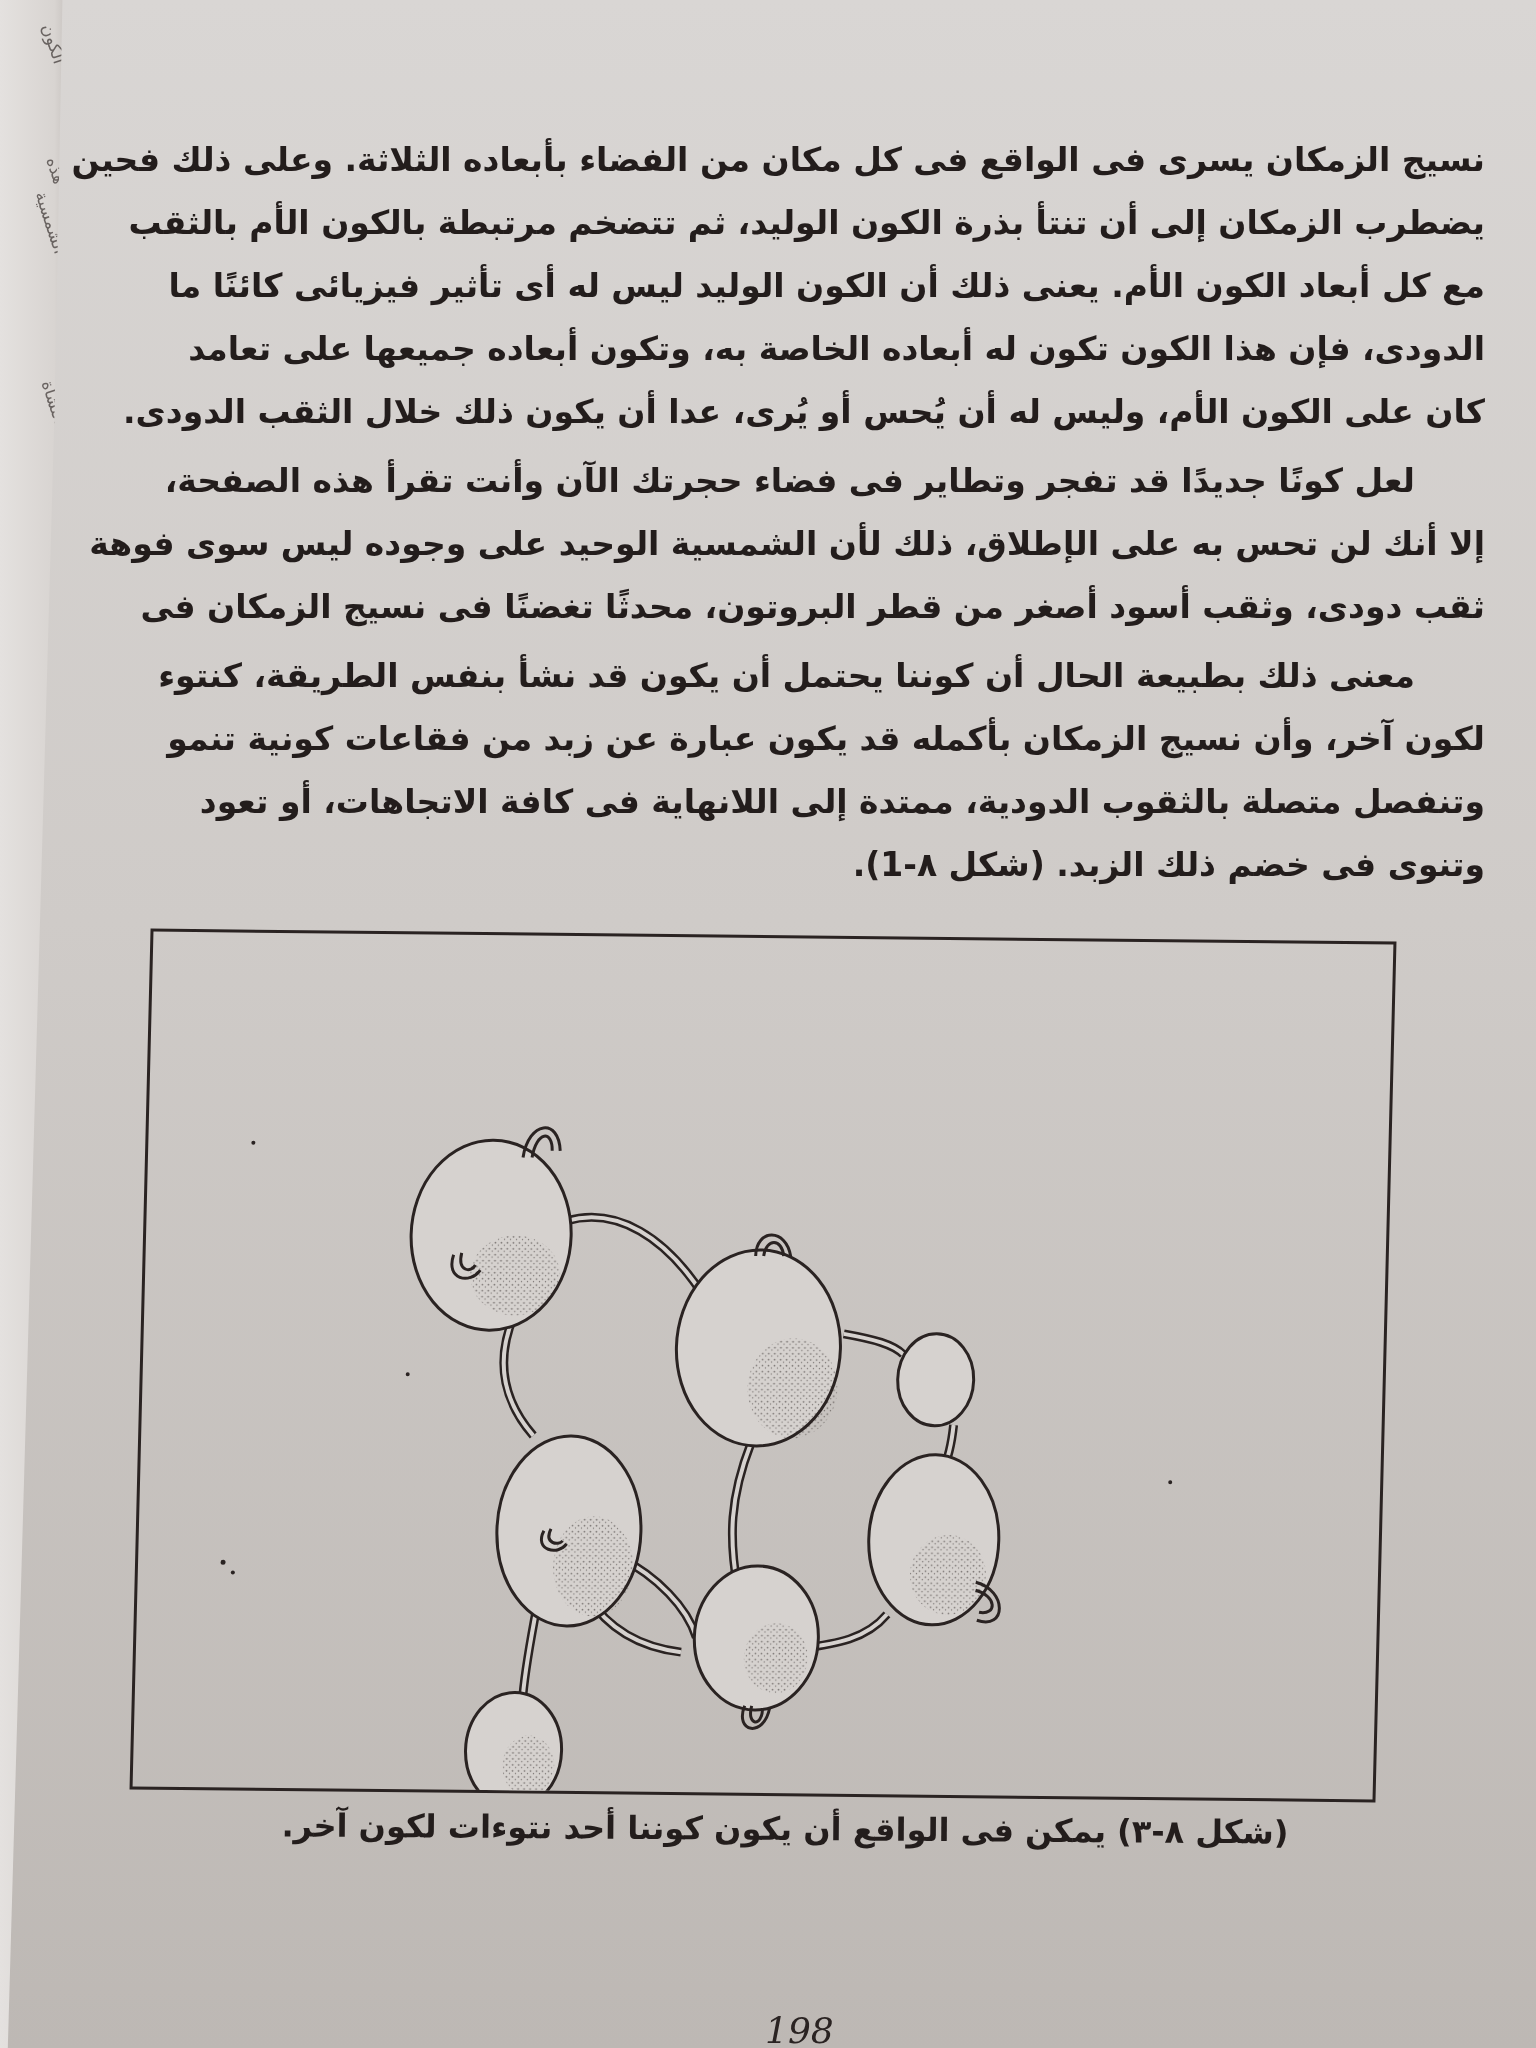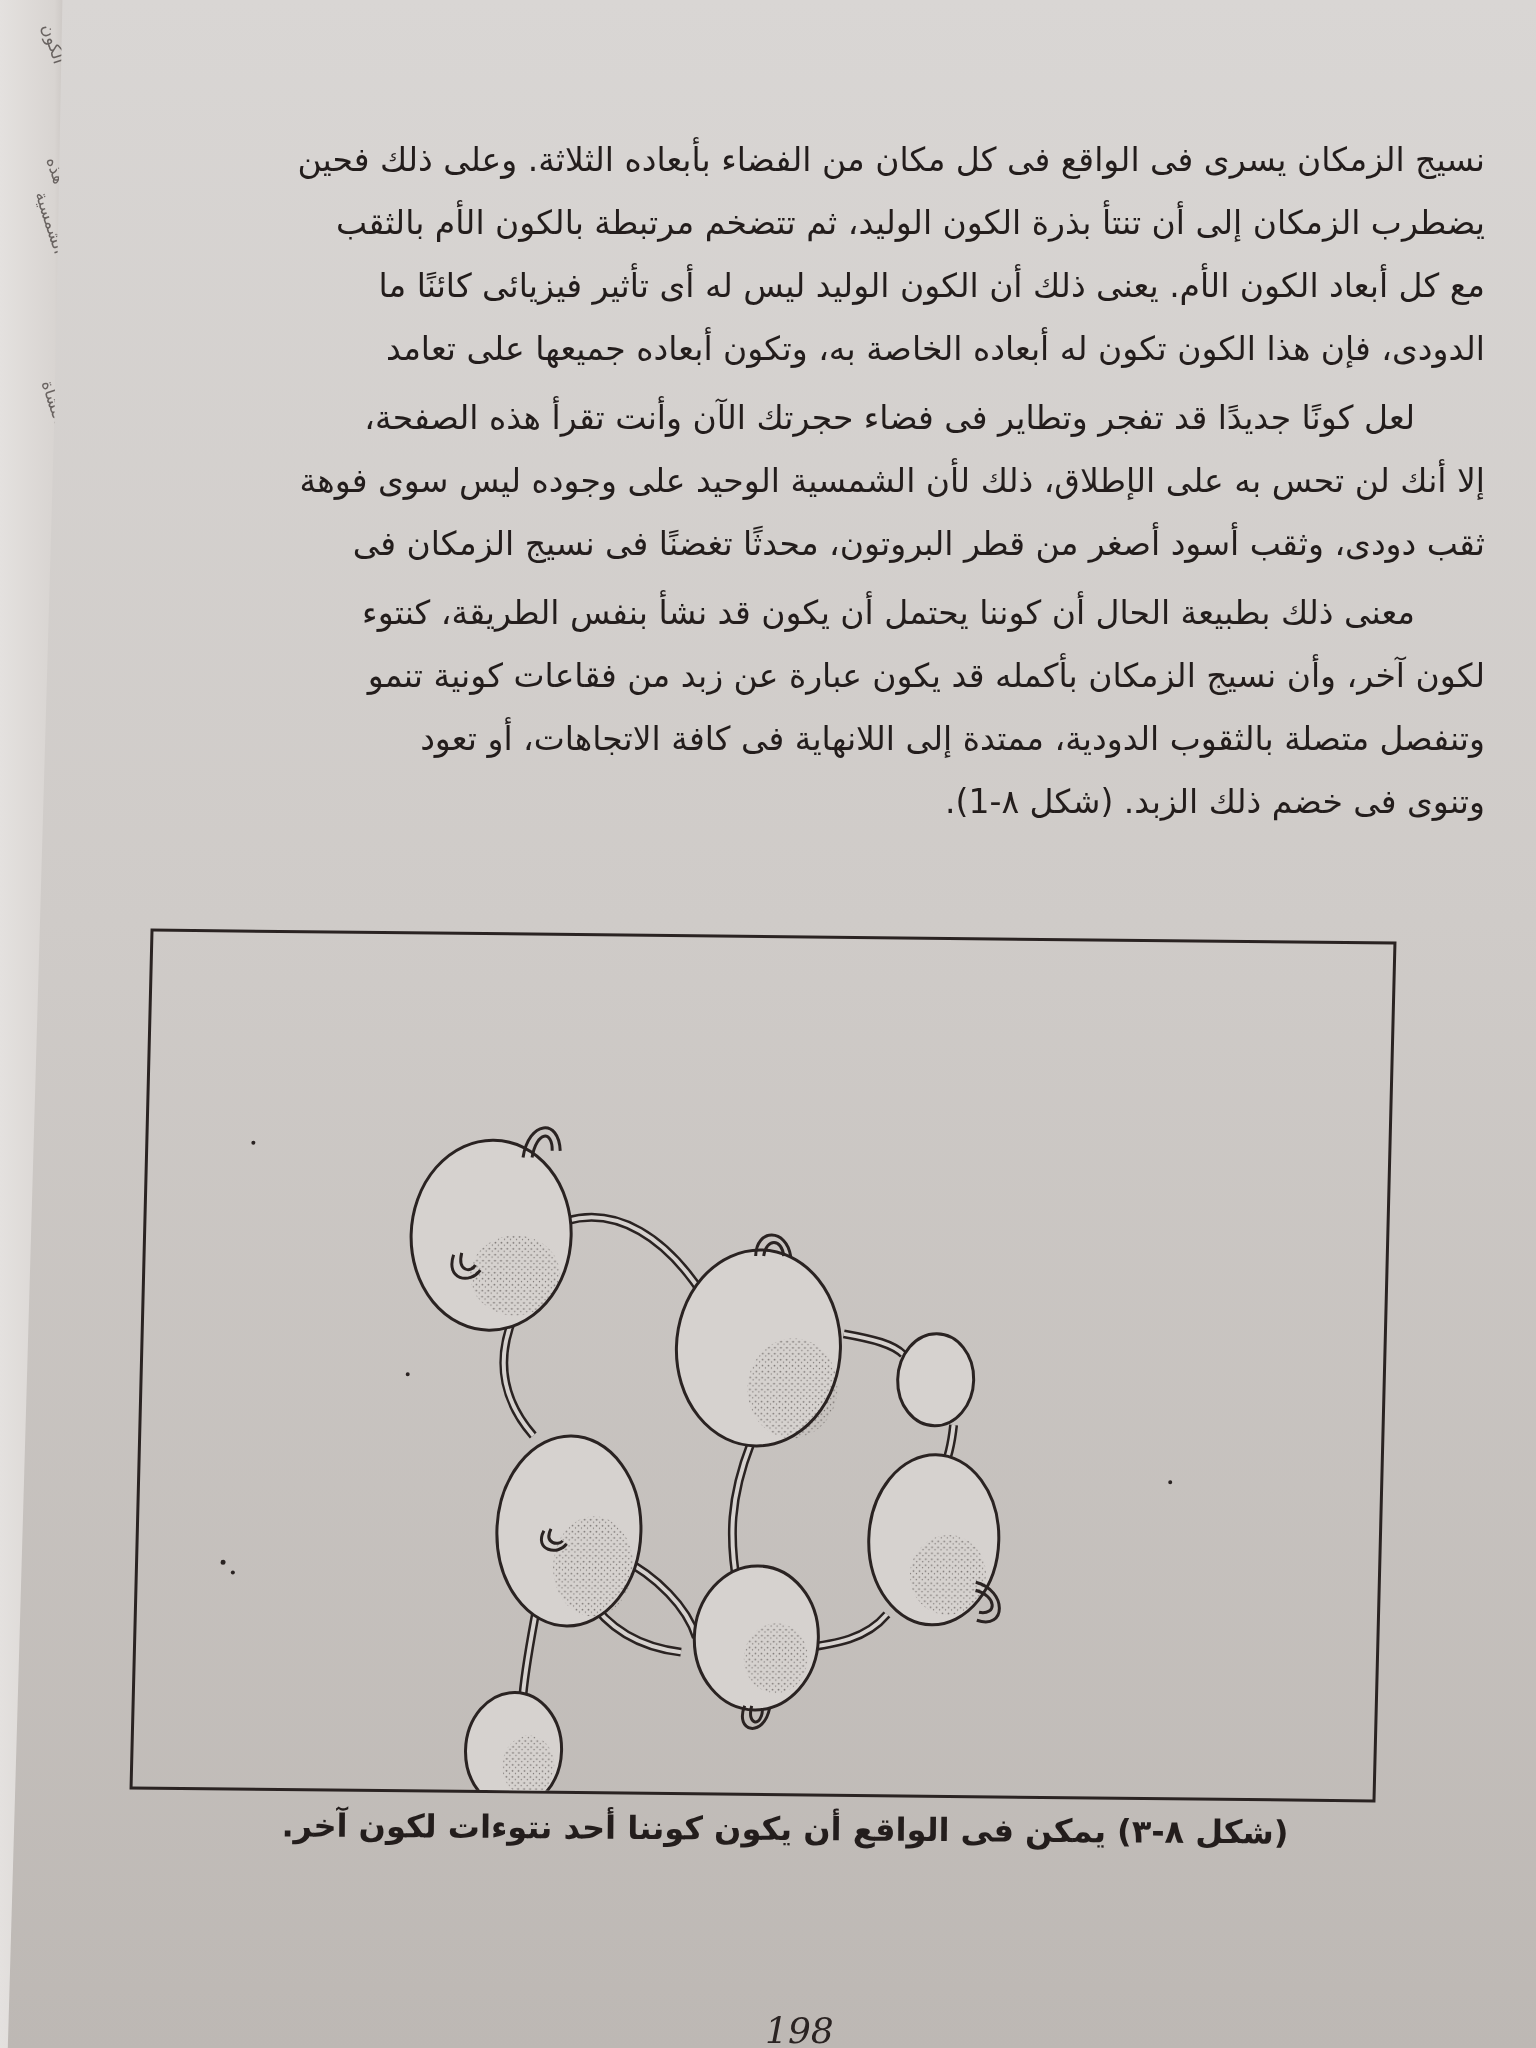--- a/index.html
+++ b/index.html
@@ -45,21 +45,21 @@
       height: 2048px;
     }
     .text-block {
       position: absolute;
       left: 60px;
       top: 128px;
       width: 1345px;
       direction: rtl;
       color: #231d1c;
       font-family: "DejaVu Sans", sans-serif;
-      font-weight: normal;
+      font-weight: bold;
       font-size: 33px;
       line-height: 63px;
       letter-spacing: -0.5px;
     }
     .paragraph {
       margin: 0 0 0 0;
       text-align: justify;
       text-align-last: right;
     }
     .paragraph + .paragraph {
@@ -114,20 +114,21 @@
 </div>
 
 <div class="page">
 
   <div class="text-block">
     <p class="paragraph">
       <span class="line">نسيج الزمكان يسرى فى الواقع فى كل مكان من الفضاء بأبعاده الثلاثة. وعلى ذلك فحين</span>
       <span class="line">يضطرب الزمكان إلى أن تنتأ بذرة الكون الوليد، ثم تتضخم مرتبطة بالكون الأم بالثقب</span>
       <span class="line">مع كل أبعاد الكون الأم. يعنى ذلك أن الكون الوليد ليس له أى تأثير فيزيائى كائنًا ما</span>
       <span class="line">الدودى، فإن هذا الكون تكون له أبعاده الخاصة به، وتكون أبعاده جميعها على تعامد</span>
+      <span class="line">كان على الكون الأم، وليس له أن يُحس أو يُرى، عدا أن يكون ذلك خلال الثقب الدودى.</span>
     </p>
     <p class="paragraph" style="margin-top:6px">
       <span class="line" style="padding-right:70px">لعل كونًا جديدًا قد تفجر وتطاير فى فضاء حجرتك الآن وأنت تقرأ هذه الصفحة،</span>
       <span class="line">إلا أنك لن تحس به على الإطلاق، ذلك لأن الشمسية الوحيد على وجوده ليس سوى فوهة</span>
       <span class="line">ثقب دودى، وثقب أسود أصغر من قطر البروتون، محدثًا تغضنًا فى نسيج الزمكان فى</span>
     </p>
     <p class="paragraph" style="margin-top:6px">
       <span class="line" style="padding-right:70px">معنى ذلك بطبيعة الحال أن كوننا يحتمل أن يكون قد نشأ بنفس الطريقة، كنتوء</span>
       <span class="line">لكون آخر، وأن نسيج الزمكان بأكمله قد يكون عبارة عن زبد من فقاعات كونية تنمو</span>
       <span class="line">وتنفصل متصلة بالثقوب الدودية، ممتدة إلى اللانهاية فى كافة الاتجاهات، أو تعود</span>

